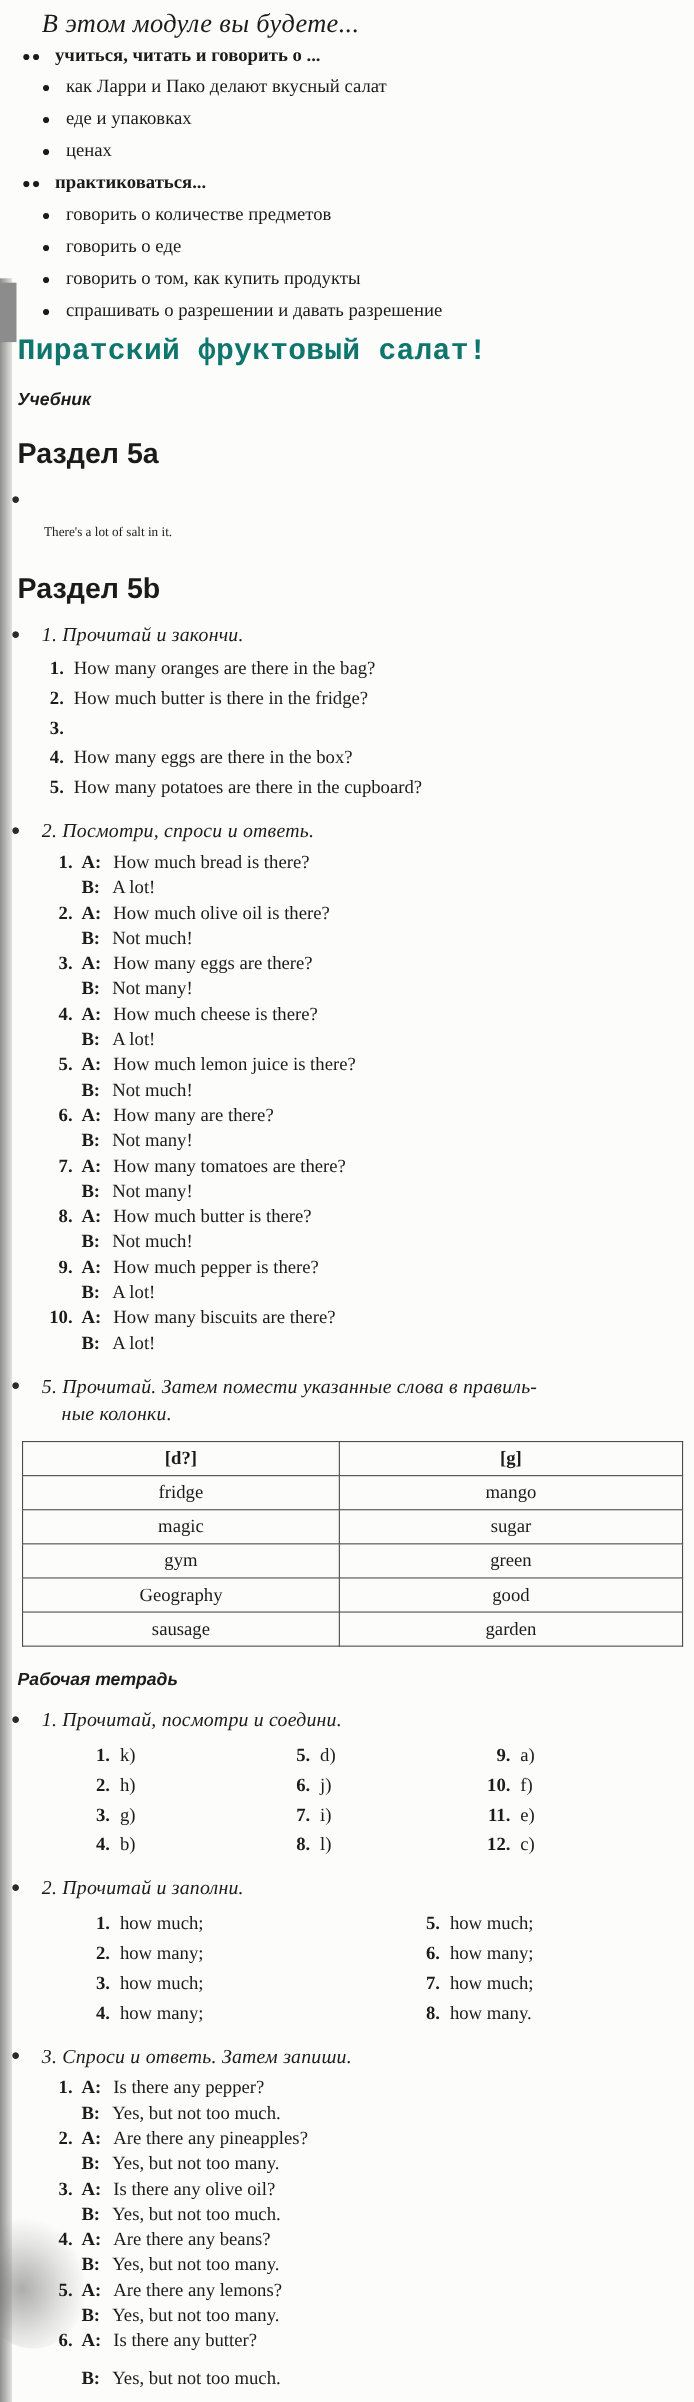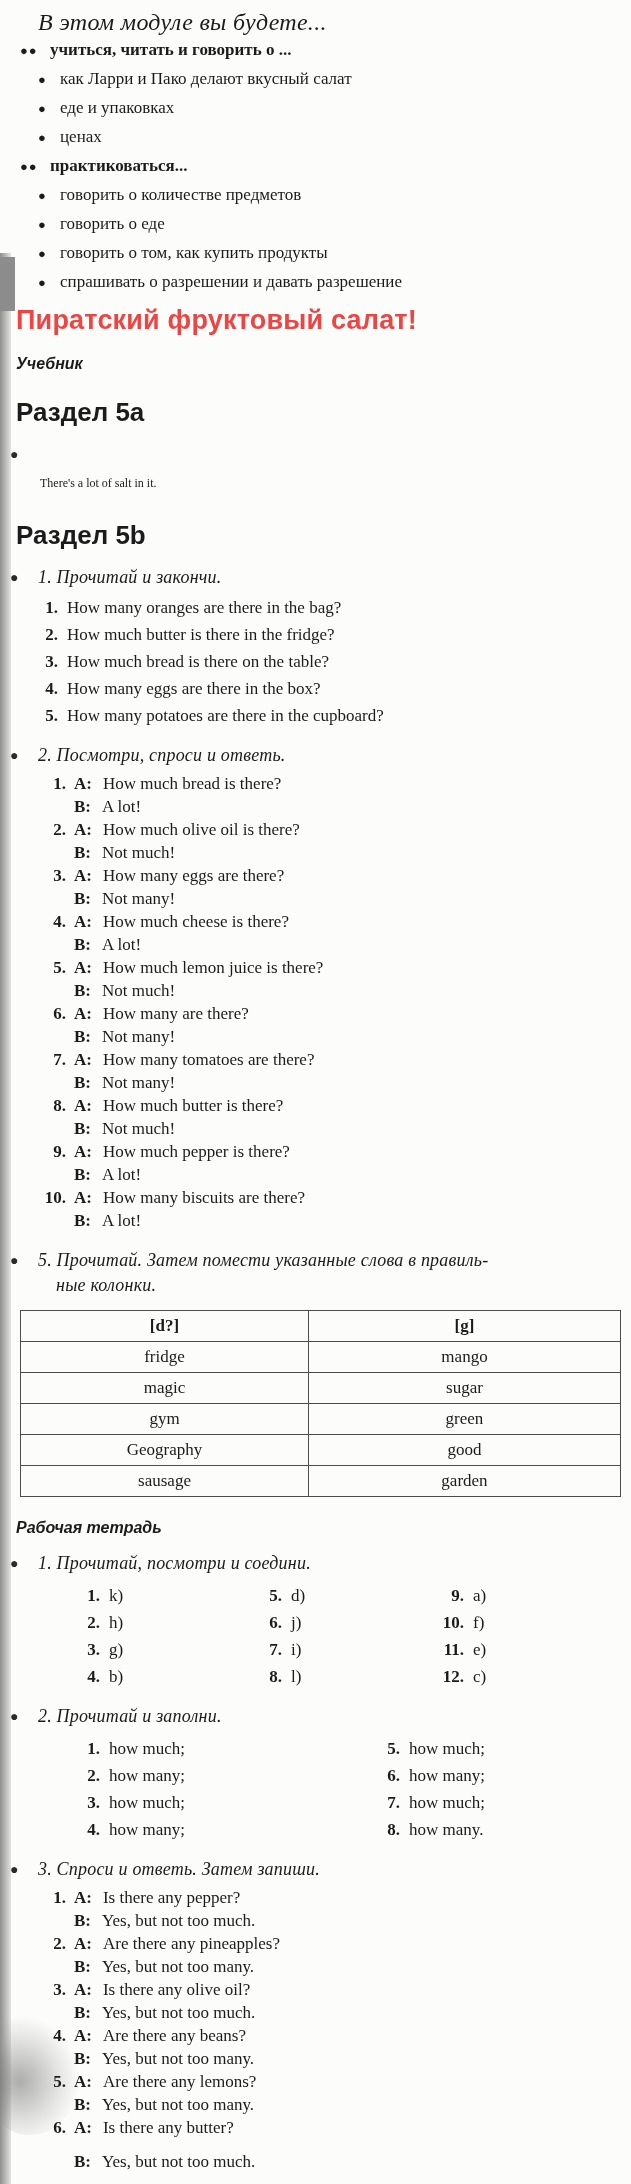--- a/index.html
+++ b/index.html
@@ -135,21 +135,21 @@
   </div>
   <div class="intro-item lv1">
     <span class="bul">●</span>
     <span class="txt">говорить о том, как купить продукты</span>
   </div>
   <div class="intro-item lv1">
     <span class="bul">●</span>
     <span class="txt">спрашивать о разрешении и давать разрешение</span>
   </div>
 
-  <div class="main-title" id="main-title" style="color: #ef4444;">Пиратский фруктовый салат!</div>
+  <div class="main-title" id="main-title" style="color: #0f766e; font-family: Liberation Mono, monospace;">Пиратский фруктовый салат!</div>
 
   <div class="book-head">Учебник</div>
 
   <div class="razdel">Раздел 5a</div>
   <div class="ex-head">
     <span class="ex-bullet">●</span>
   </div>
   <div class="answer-line">There's a lot of salt in it.</div>
 
   <div class="razdel">Раздел 5b</div>
@@ -162,21 +162,20 @@
     <div class="qitem">
       <span class="num">1.</span>
       <span>How many oranges are there in the bag?</span>
     </div>
     <div class="qitem">
       <span class="num">2.</span>
       <span>How much butter is there in the fridge?</span>
     </div>
     <div class="qitem">
       <span class="num">3.</span>
-      <span>How much bread is there on the table?</span>
     </div>
     <div class="qitem">
       <span class="num">4.</span>
       <span>How many eggs are there in the box?</span>
     </div>
     <div class="qitem">
       <span class="num">5.</span>
       <span>How many potatoes are there in the cupboard?</span>
     </div>
   </div>

